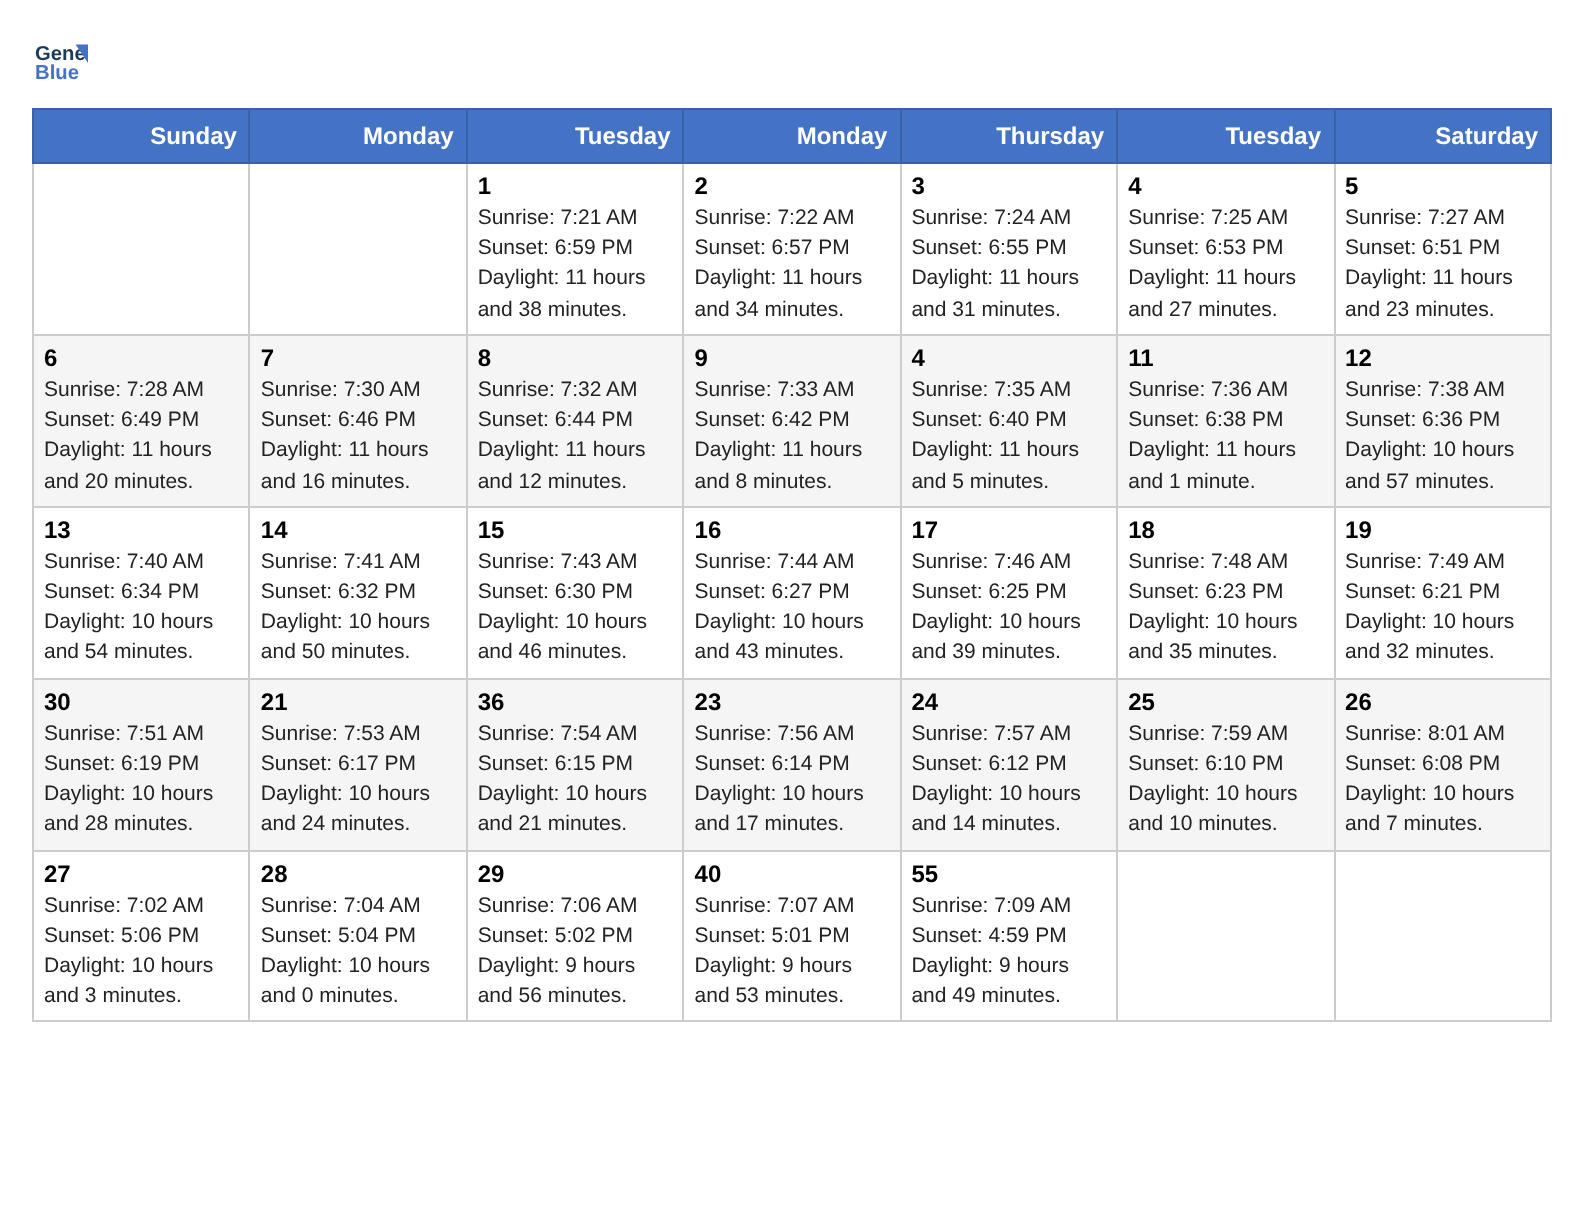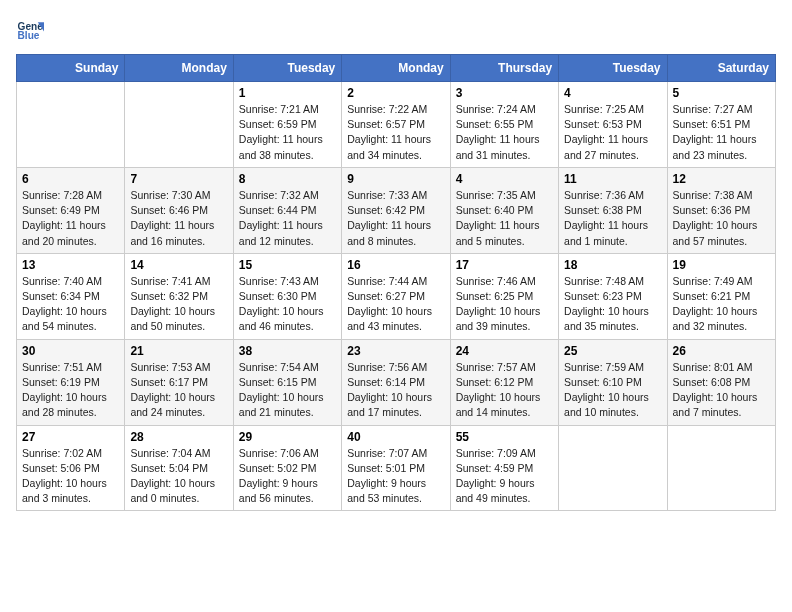--- a/index.html
+++ b/index.html
@@ -209,21 +209,21 @@
       <tr>
         <td>
           <span class="day-number">30</span>
           <div class="day-info">Sunrise: 7:51 AM<br>Sunset: 6:19 PM<br>Daylight: 10 hours and 28 minutes.</div>
         </td>
         <td>
           <span class="day-number">21</span>
           <div class="day-info">Sunrise: 7:53 AM<br>Sunset: 6:17 PM<br>Daylight: 10 hours and 24 minutes.</div>
         </td>
         <td>
-          <span class="day-number">38</span>
+          <span class="day-number">36</span>
           <div class="day-info">Sunrise: 7:54 AM<br>Sunset: 6:15 PM<br>Daylight: 10 hours and 21 minutes.</div>
         </td>
         <td>
           <span class="day-number">23</span>
           <div class="day-info">Sunrise: 7:56 AM<br>Sunset: 6:14 PM<br>Daylight: 10 hours and 17 minutes.</div>
         </td>
         <td>
           <span class="day-number">24</span>
           <div class="day-info">Sunrise: 7:57 AM<br>Sunset: 6:12 PM<br>Daylight: 10 hours and 14 minutes.</div>
         </td>

